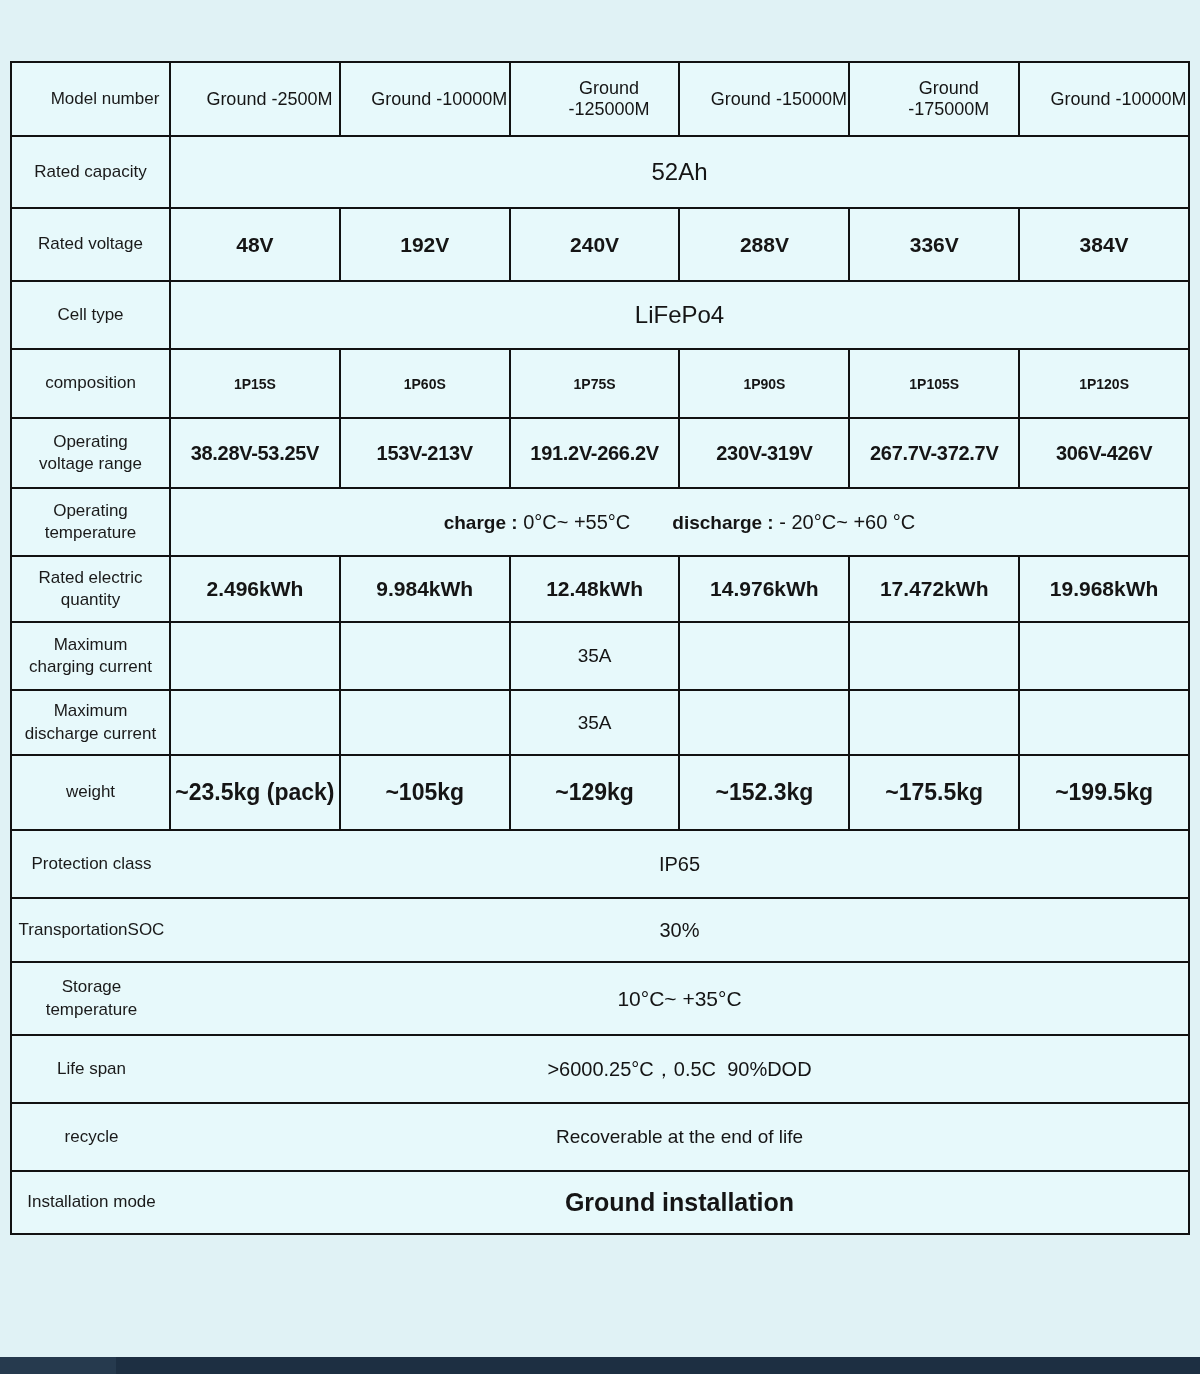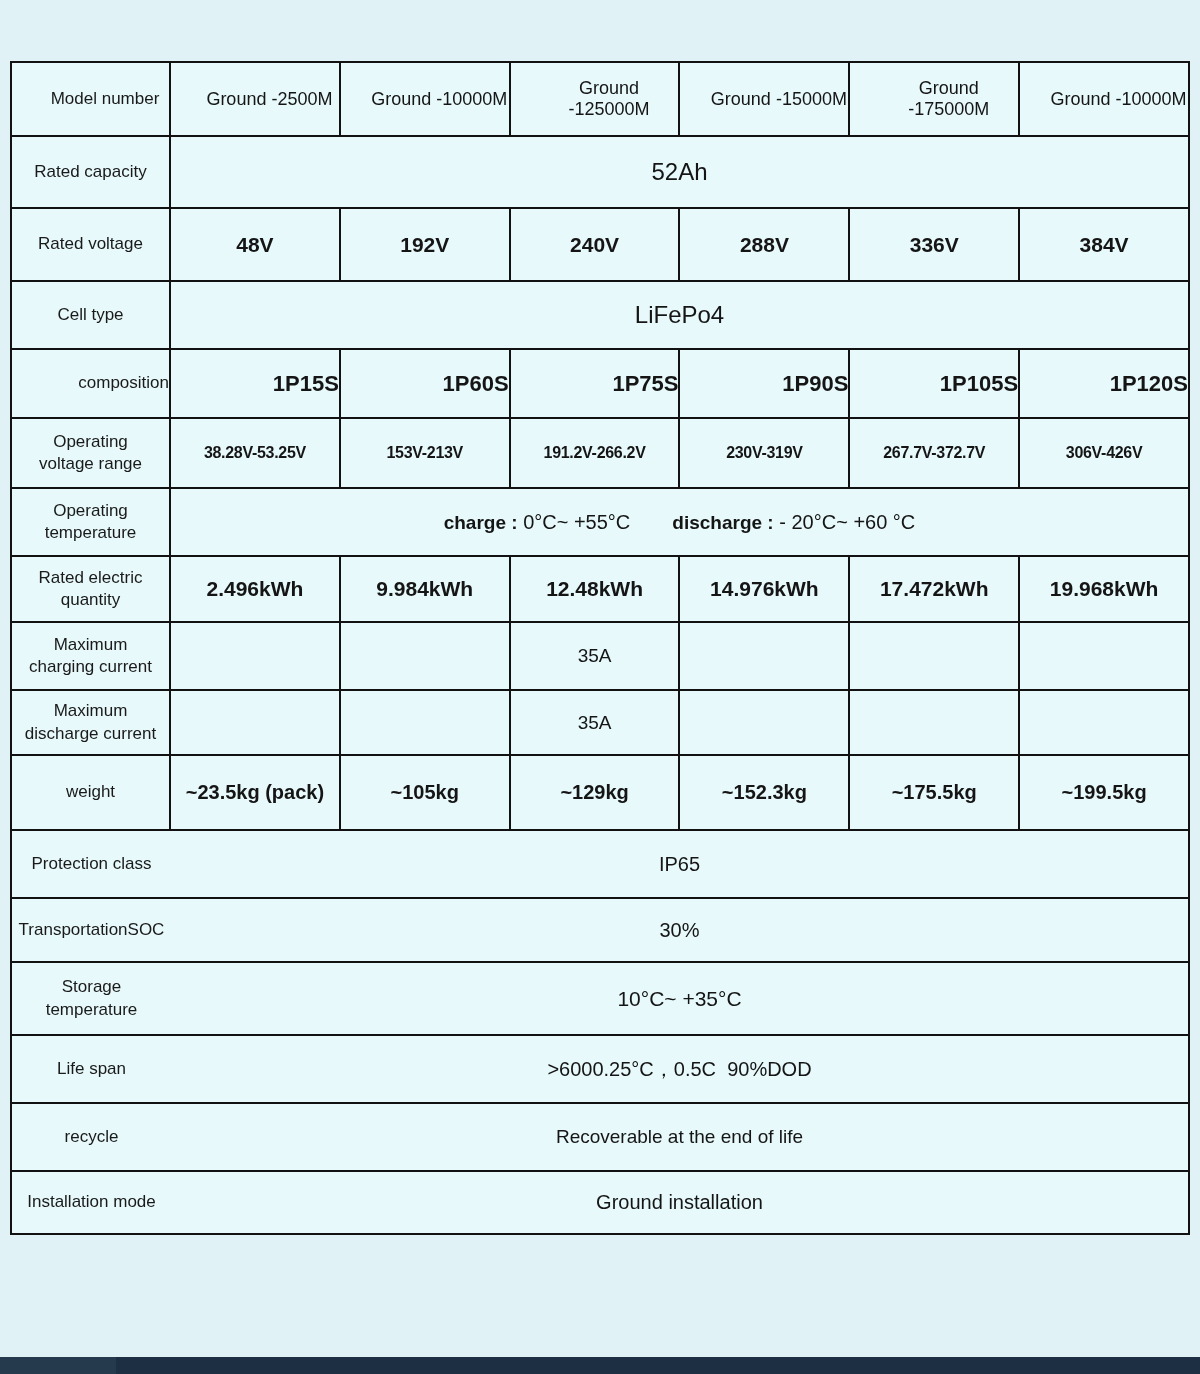--- a/index.html
+++ b/index.html
@@ -22,39 +22,39 @@
     border:2px solid #121212;
     text-align:center;
     vertical-align:middle;
     padding:0;
     overflow:hidden;
   }
   .lbl{font-size:17px;font-weight:400;color:#1a1a1a;line-height:1.3;}
   .lbl span{display:block;}
   .v-model{font-size:18px;font-weight:400;}
   .v-volt{font-size:21px;font-weight:700;}
-  .v-comp{font-size:22px;font-weight:700;}
-  .v-range{font-size:16px;font-weight:700;letter-spacing:-0.3px;margin-left:8px;}
+  .v-comp{font-size:14px;font-weight:700;}
+  .v-range{font-size:20px;font-weight:700;letter-spacing:-0.3px;margin-left:8px;}
   .v-energy{font-size:21px;font-weight:700;}
   .v-cur{font-size:19px;font-weight:400;}
-  .v-weight{font-size:20px;font-weight:700;margin-left:26px;}
+  .v-weight{font-size:23px;font-weight:700;margin-left:26px;}
   .v-dim{font-size:17.5px;font-weight:700;letter-spacing:-0.3px;}
   .v-span{font-size:24px;font-weight:400;}
   .temp-line{font-size:20px;font-weight:400;white-space:nowrap;}
   .temp-line .tl{font-weight:600;font-size:19px;}
   .temp-gap{display:inline-block;width:42px;}
   .fullrow{display:flex;align-items:center;width:100%;}
   .fullrow .lbl{flex:0 0 159px;}
   .fullrow .val{flex:1 1 auto;font-size:20px;font-weight:400;}
   
   tr.r1 td{height:72px;padding-left:29px;}
   tr.r2 td{height:70px;}
   tr.r3 td{height:71px;}
   tr.r4 td{height:66px;}
-  tr.r5 td{height:67px;text-align:right;}
+  tr.r5 td{height:67px;}
   tr.r6 td{height:68px;}
   tr.r7 td{height:66px;}
   tr.r8 td{height:64px;}
   tr.r9 td{height:66px;}
   tr.r10 td{height:63px;}
   tr.r11 td{height:73px;}
   tr.r12 td{height:74px;}
   tr.r13 td{height:66px;}
   tr.r14 td{height:62px;}
   tr.r15 td{height:71px;}
@@ -256,20 +256,20 @@
         <div class="lbl">recycle</div>
         <div class="val" style="font-size:19px;">Recoverable at the end of life</div>
       </div>
     </td>
   </tr>
 
   <tr class="r18">
     <td colspan="7">
       <div class="fullrow">
         <div class="lbl">Installation mode</div>
-        <div class="val" style="font-size:20px;">Ground installation</div>
+        <div class="val" style="font-size:25px;font-weight:bold;">Ground installation</div>
       </div>
     </td>
   </tr>
 </tbody>
   </table>
 
 <div class="footer-bar"></div>
 
 </body></html>

